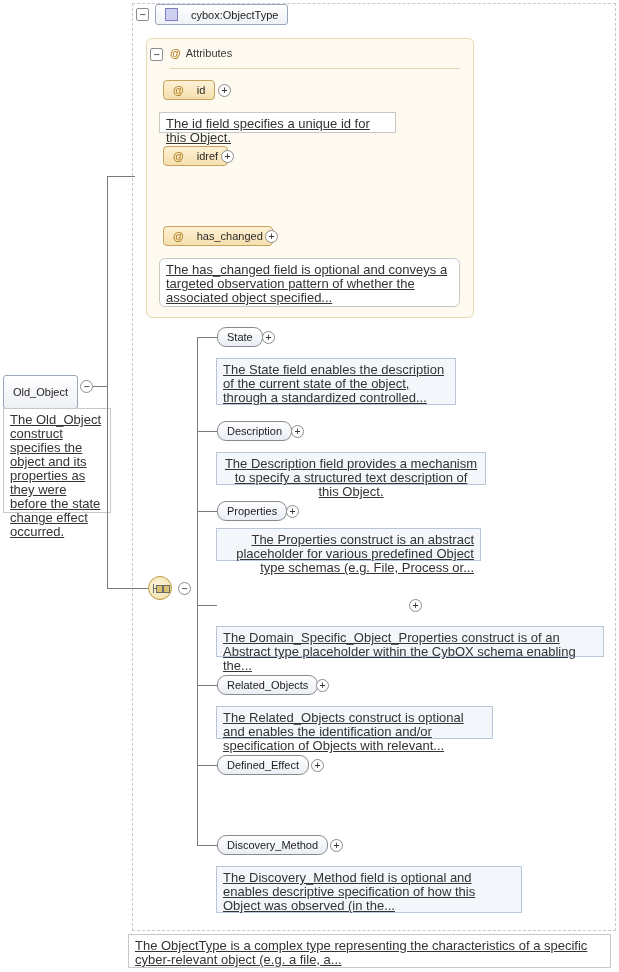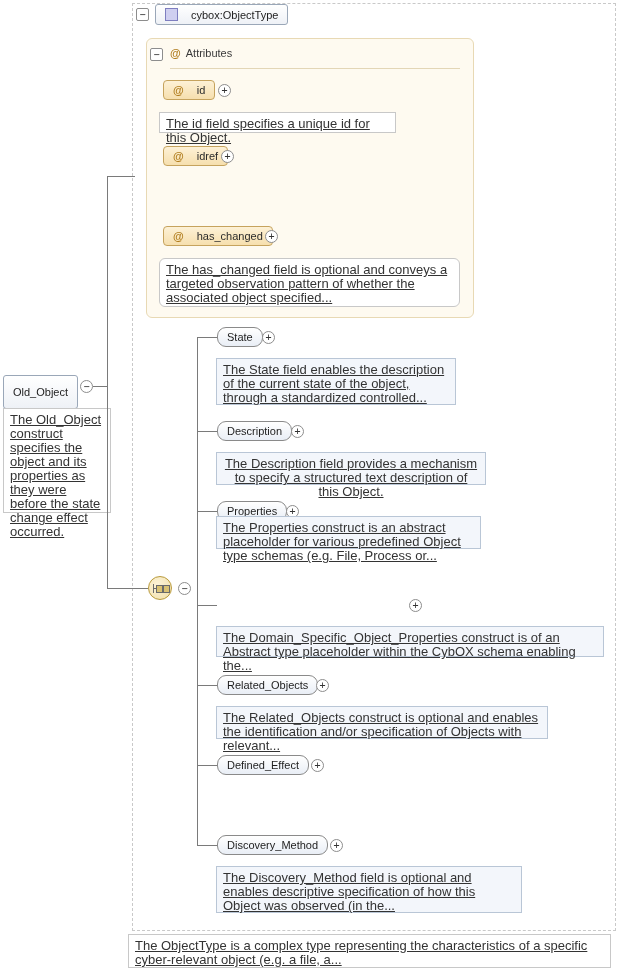--- a/index.html
+++ b/index.html
@@ -227,32 +227,32 @@
     <span>Description</span>
   </div>
   <div class="circ" style="left:291px; top:425px;">+</div>
   <div class="doc" style="left:216px; top:452px; width:270px; height:33px;text-align:center;">The Description field provides a mechanism to specify a structured text description of this Object.</div>
 
   <div class="line hline" style="left:197px; top:511px; width:20px;"></div>
   <div class="node" style="left:217px; top:501px;">
     <span>Properties</span>
   </div>
   <div class="circ" style="left:286px; top:505px;">+</div>
-  <div class="doc" style="left:216px; top:516px; width:265px; height:33px;">The Properties construct is an abstract placeholder for various predefined Object type schemas (e.g. File, Process or...</div>
+  <div class="doc" style="left:216px; top:528px; width:265px; height:33px;text-align:right;">The Properties construct is an abstract placeholder for various predefined Object type schemas (e.g. File, Process or...</div>
 
   <div class="line hline" style="left:197px; top:605px; width:20px;"></div>
   <div class="circ" style="left:409px; top:599px;">+</div>
   <div class="doc" style="left:216px; top:626px; width:388px; height:31px;">The Domain_Specific_Object_Properties construct is of an Abstract type placeholder within the CybOX schema enabling the...</div>
 
   <div class="line hline" style="left:197px; top:685px; width:20px;"></div>
   <div class="node" style="left:217px; top:675px;">
     <span>Related_Objects</span>
   </div>
   <div class="circ" style="left:316px; top:679px;">+</div>
-  <div class="doc" style="left:216px; top:706px; width:332px; height:33px;">The Related_Objects construct is optional and enables the identification and/or specification of Objects with relevant...</div>
+  <div class="doc" style="left:216px; top:706px; width:277px; height:33px;">The Related_Objects construct is optional and enables the identification and/or specification of Objects with relevant...</div>
 
   <div class="line hline" style="left:197px; top:765px; width:20px;"></div>
   <div class="node" style="left:217px; top:755px;">
     <span>Defined_Effect</span>
   </div>
   <div class="circ" style="left:311px; top:759px;">+</div>
 
   <div class="line hline" style="left:197px; top:845px; width:20px;"></div>
   <div class="node" style="left:217px; top:835px;">
     <span>Discovery_Method</span>

